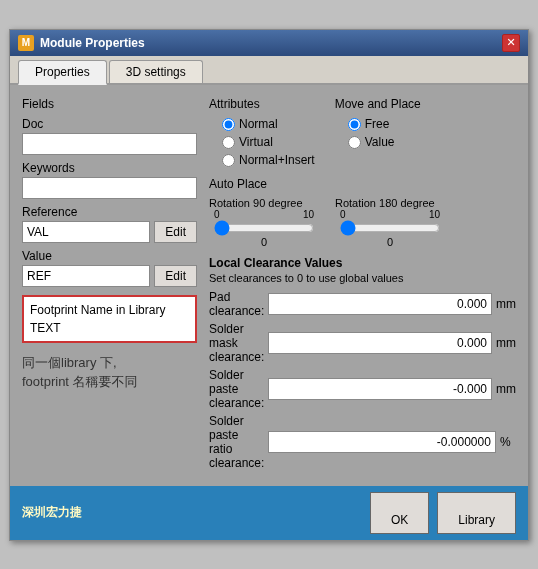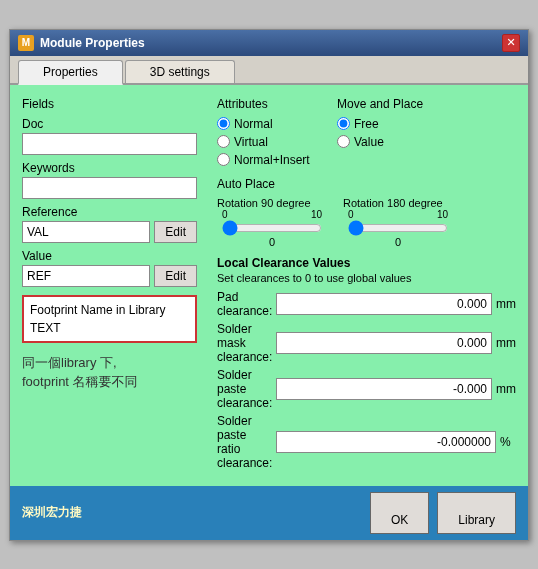--- a/index.html
+++ b/index.html
@@ -69,39 +69,39 @@
       line-height: 1;
     }
     .tabs {
       display: flex;
       background: #d4d0c8;
       border-bottom: 2px solid #999;
       padding: 4px 8px 0;
       gap: 2px;
     }
     .tab {
-      padding: 4px 24px;
+      padding: 4px 16px;
       border: 1px solid #999;
       border-bottom: none;
       background: #e8e4dc;
       cursor: pointer;
       font-size: 12px;
       border-radius: 3px 3px 0 0;
     }
     .tab.active {
       background: #f0f0f0;
       font-weight: normal;
       border-bottom: 2px solid #f0f0f0;
       margin-bottom: -2px;
     }
     .content {
       padding: 12px;
-      background: #86efac;
-      display: flex;
-      gap: 20px;
+      background: #a3a3a3;
+      display: flex;
+      gap: 12px;
     }
     .left-panel {
       width: 175px;
       flex-shrink: 0;
     }
     .right-panel {
       flex: 1;
     }
     .section-label {
       font-size: 12px;
@@ -175,23 +175,24 @@
     .attr-section, .move-section {
       min-width: 100px;
     }
     .radio-group {
       display: flex;
       flex-direction: column;
       gap: 4px;
     }
     .radio-item {
       display: flex;
-      align-items: center;
+      align-items: flex-end;
       gap: 4px;
       font-size: 12px;
+      margin-left: 13px;
     }
     input[type="radio"] {
       margin: 0;
     }
     .auto-place-section {
       margin-top: 4px;
       margin-bottom: 8px;
     }
     .auto-place-title {
       font-size: 12px;

